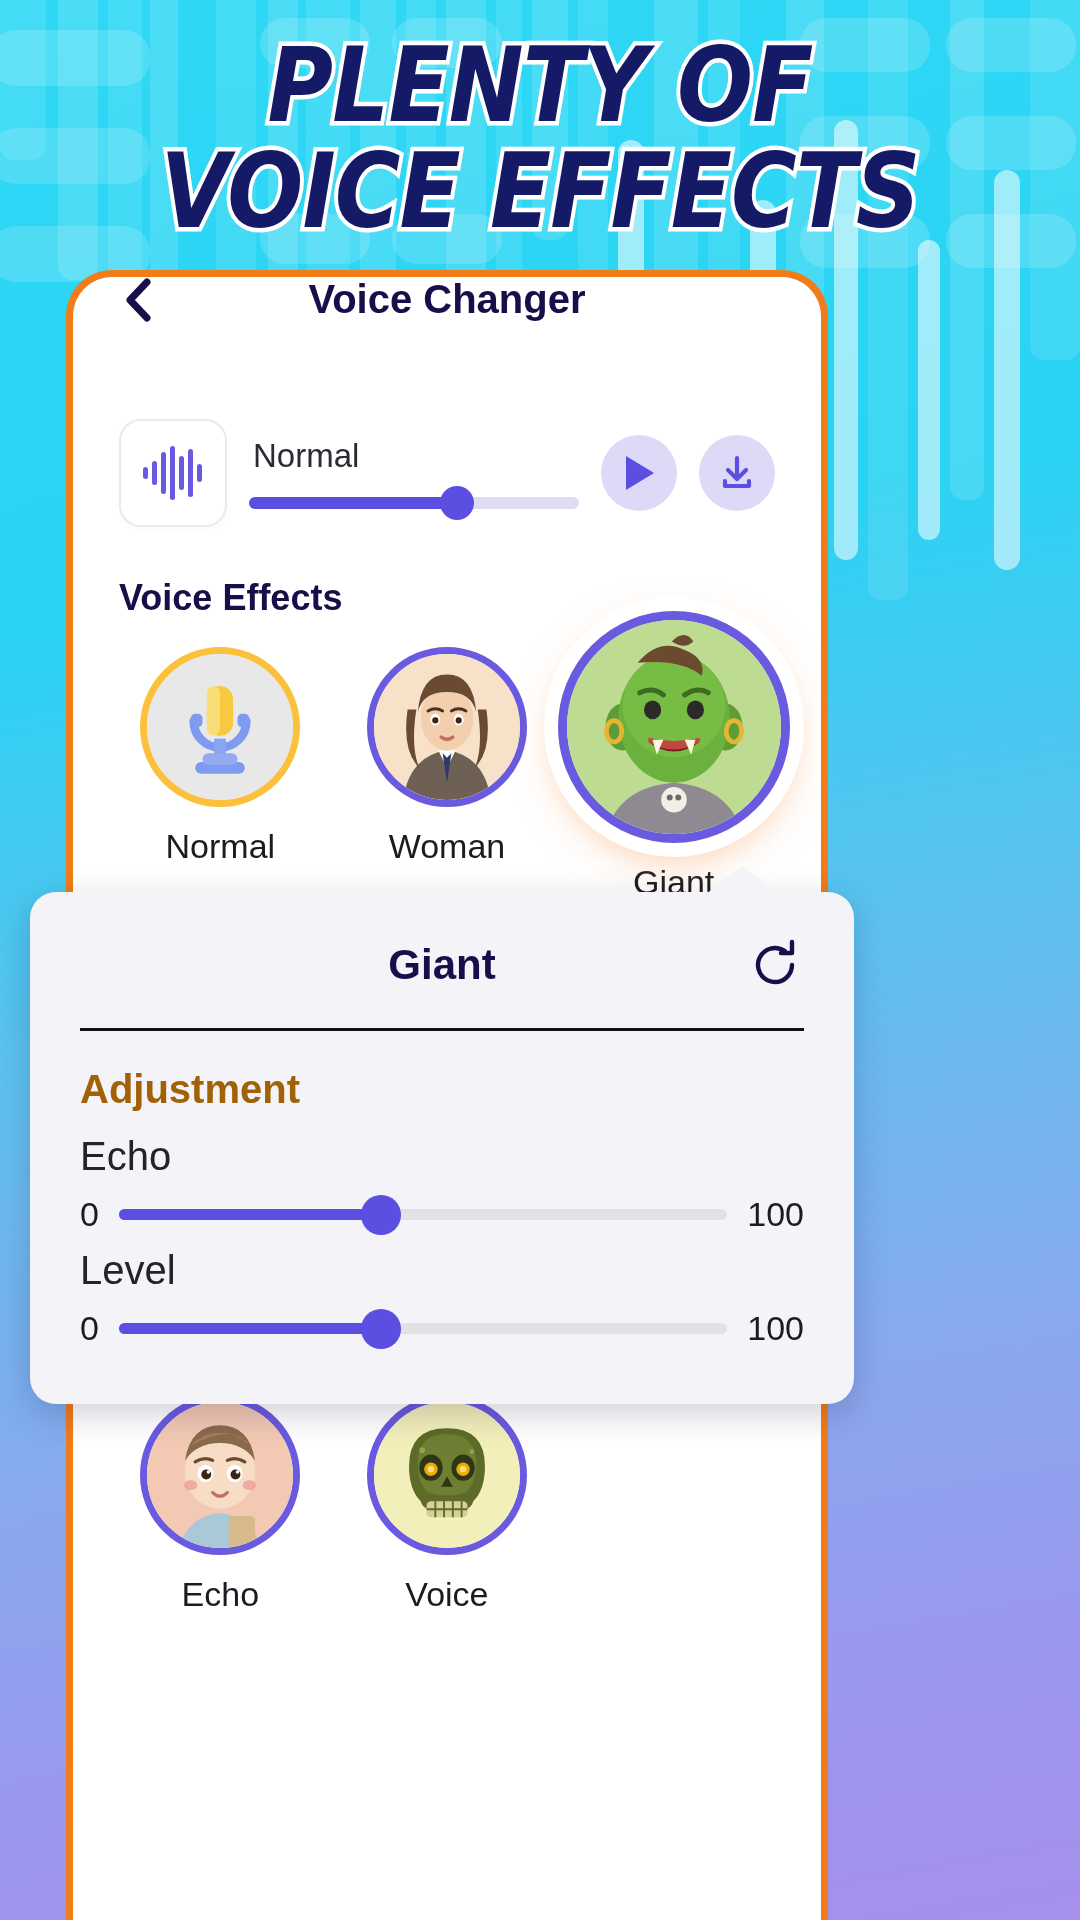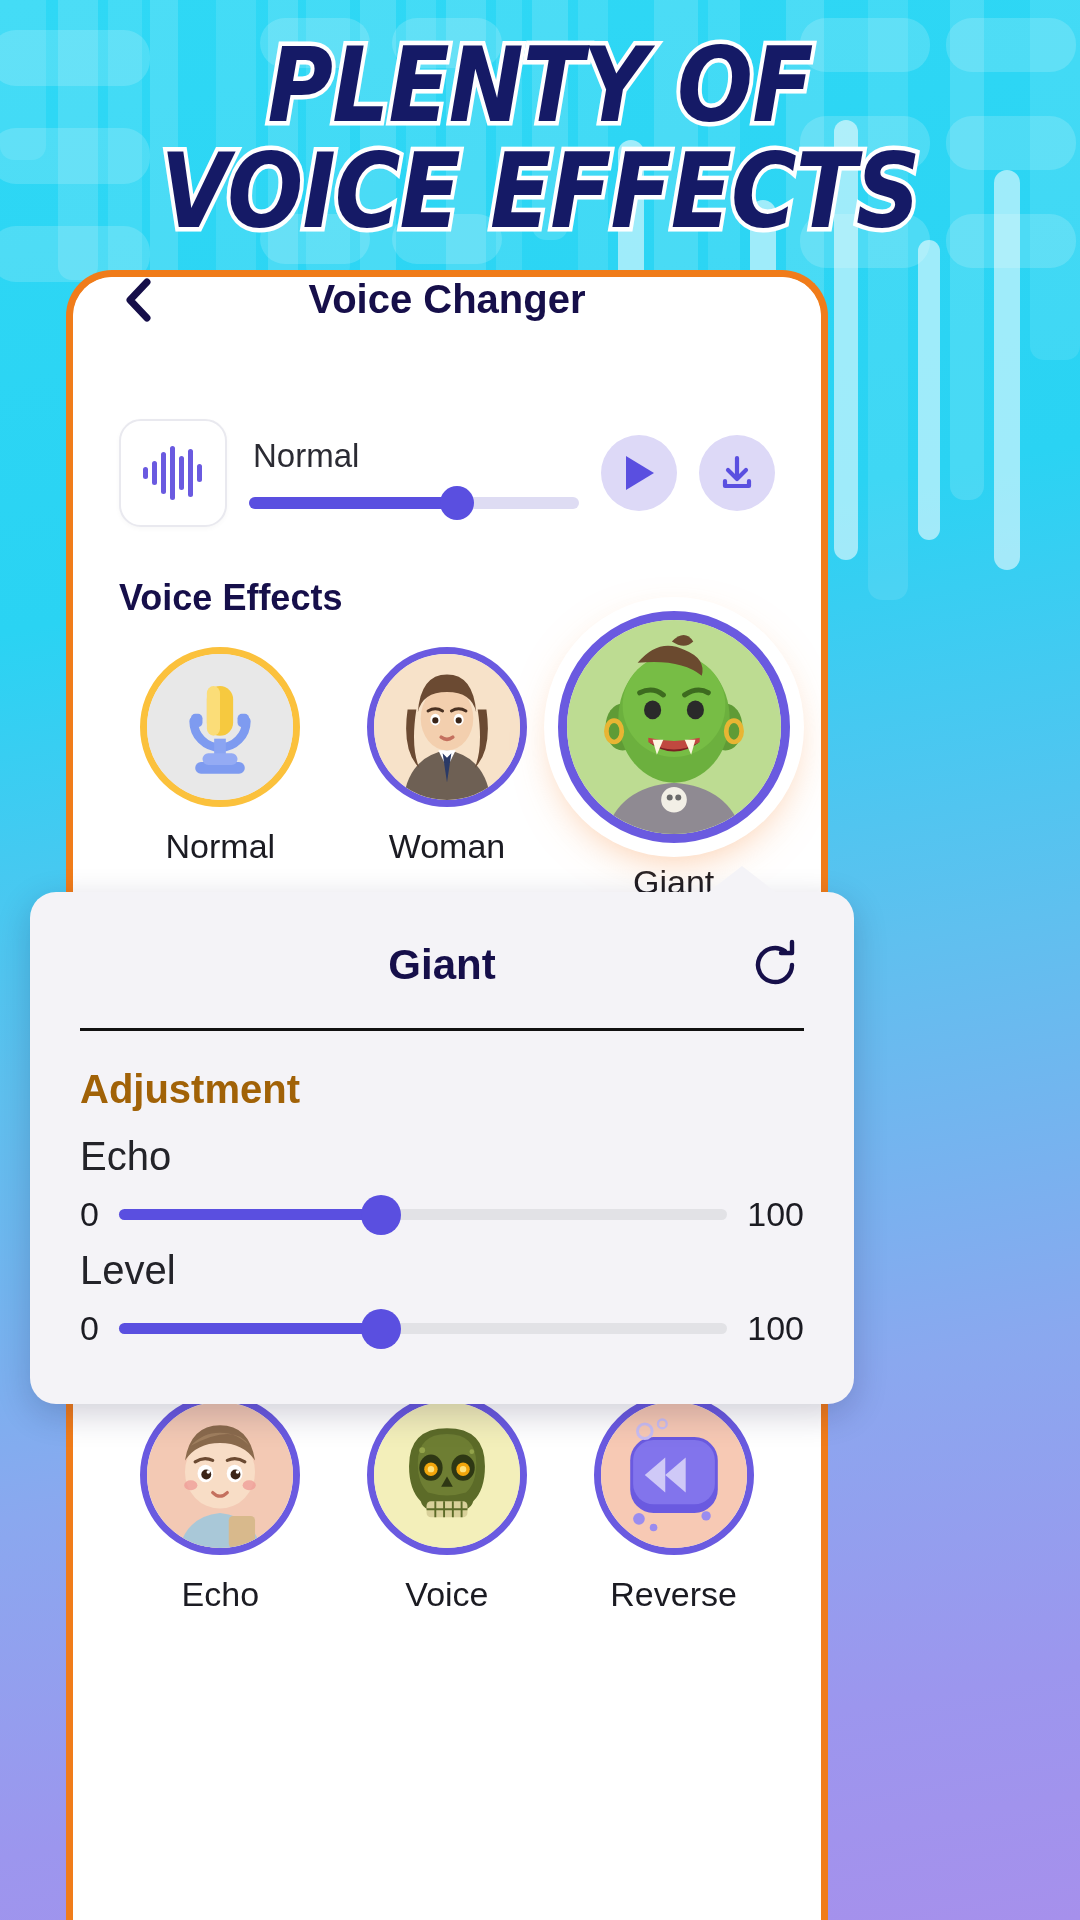--- a/index.html
+++ b/index.html
@@ -514,37 +514,20 @@
               <line x1="60" y1="68" x2="60" y2="79"></line>
               <line x1="36" y1="73.5" x2="64" y2="73.5"></line>
             </g>
             <circle cx="33" cy="33" r="2" fill="#93a34a"></circle>
             <circle cx="67" cy="34" r="1.6" fill="#93a34a"></circle>
           </svg>
         </div>
         <div class="fx-label">Voice</div>
       </div>
 
-      <div class="fx-item">
-        <div class="fx-avatar">
-          <svg class="av-svg" viewBox="0 0 100 100">
-            <rect width="100" height="100" fill="#f7c9b4"></rect>
-            <rect x="20" y="24" width="60" height="52" rx="16" fill="#6a5ae0"></rect>
-            <rect x="22" y="26" width="56" height="44" rx="14" fill="#8274ec"></rect>
-            <path d="M58 38 L44 50 L58 62 Z" fill="#cfc9f7"></path>
-            <path d="M44 38 L30 50 L44 62 Z" fill="#cfc9f7"></path>
-            <circle cx="30" cy="20" r="5" fill="none" stroke="#c9bdf2" stroke-width="2"></circle>
-            <circle cx="42" cy="15" r="3" fill="none" stroke="#c9bdf2" stroke-width="1.6"></circle>
-            <circle cx="26" cy="80" r="4" fill="#9a8cf0"></circle>
-            <circle cx="36" cy="86" r="2.6" fill="#9a8cf0"></circle>
-            <circle cx="72" cy="78" r="3.2" fill="#9a8cf0"></circle>
-          </svg>
-        </div>
-        <div class="fx-label">Reverse</div>
-      </div>
     </div>
 
   </div>
 </div>
 
 <div class="sheet">
   <div class="sheet-caret"></div>
 
   <div class="sheet-head">
     <div class="sheet-title">Giant</div>

